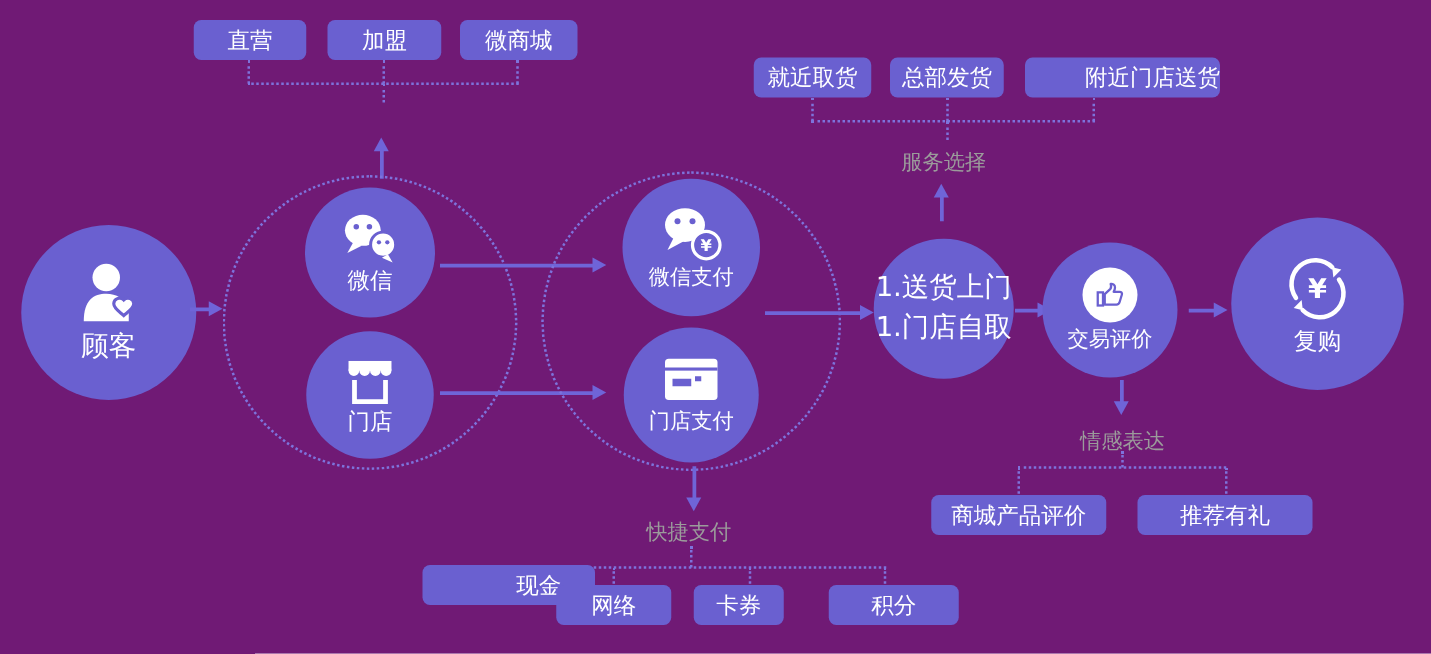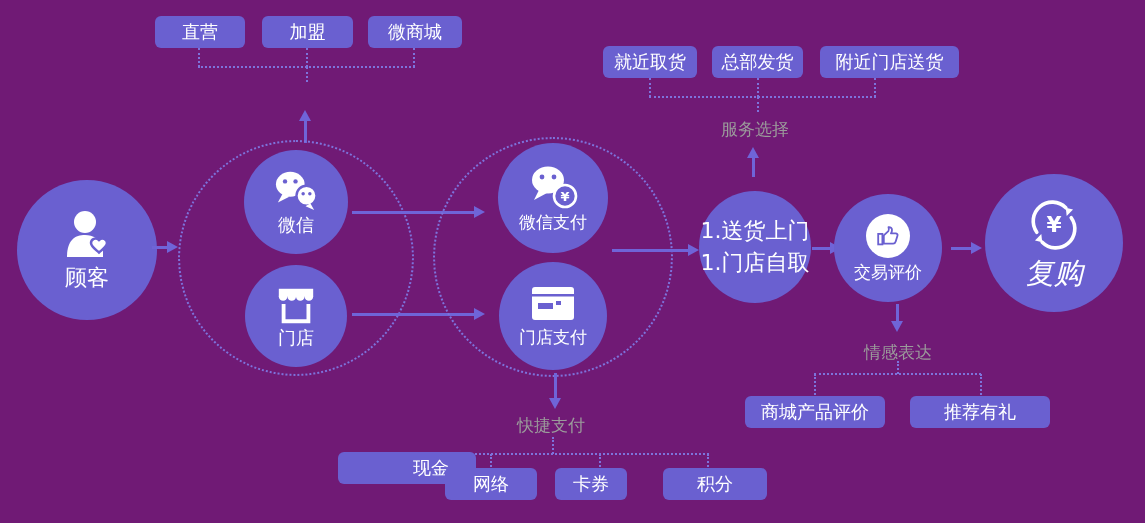--- a/index.html
+++ b/index.html
@@ -175,21 +175,21 @@
   <div class="pill" style="left:663px;top:468px;width:104px;">
       <span>积分</span>
     </div>
 
   <div class="pill" style="left:603px;top:46px;width:94px;">
       <span>就近取货</span>
     </div>
   <div class="pill" style="left:712px;top:46px;width:91px;">
       <span>总部发货</span>
     </div>
-  <div class="pill" style="left:820px;top:46px;width:139px;">
+  <div class="pill" style="left:820px;top:46px;width:108px;padding-left:48px;">
       <span>附近门店送货</span>
     </div>
 
   <div class="vline" style="left:649px;top:78px;height:19px;"></div>
   <div class="vline" style="left:757px;top:78px;height:19px;"></div>
   <div class="vline" style="left:874px;top:78px;height:19px;"></div>
   <div class="hline" style="left:649px;top:96px;width:227px;"></div>
   <div class="vline" style="left:757px;top:97px;height:15px;"></div>
 
   <div class="caption" style="left:695px;top:118px;width:120px;">服务选择</div>
@@ -238,16 +238,16 @@
     </div>
 
   <div class="circle" style="left:985px;top:174px;width:138px;height:138px;">
     <svg class="icon" width="60" height="58" viewBox="0 0 64 64">
       <path d="M13 40 A 21 21 0 0 1 45 13" fill="none" stroke="#fff" stroke-width="4" stroke-linecap="round"></path>
       <path d="M45 13 l8 2 l-7 7 Z" fill="#fff"></path>
       <path d="M51 24 A 21 21 0 0 1 19 51" fill="none" stroke="#fff" stroke-width="4" stroke-linecap="round"></path>
       <path d="M19 51 l-8 -2 l7 -7 Z" fill="#fff"></path>
       <text x="32" y="40" text-anchor="middle" font-size="24" font-weight="bold" fill="#fff">¥</text>
     </svg>
-    <div class="lbl" style="font-size:29px;margin-top:2px;font-style:italic;">复购</div>
+    <div class="lbl" style="font-size:19px;margin-top:2px;">复购</div>
   </div>
 
 </div>
 
 </body></html>

